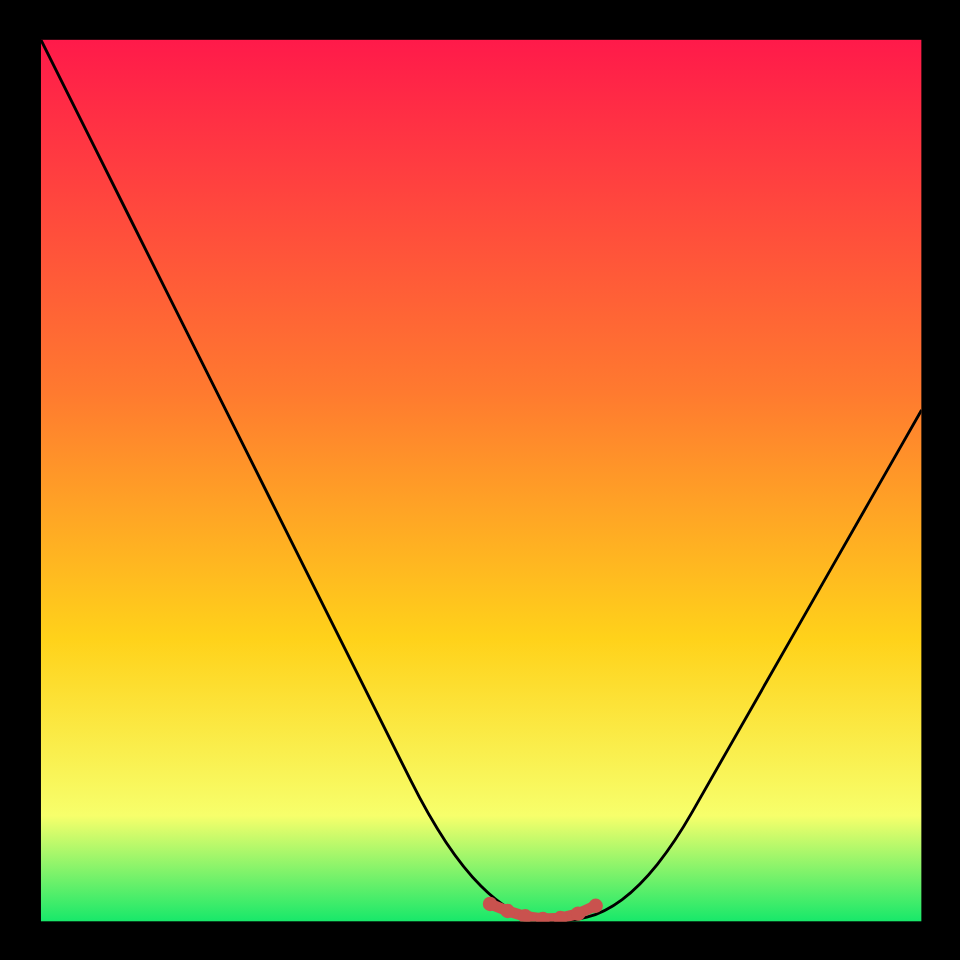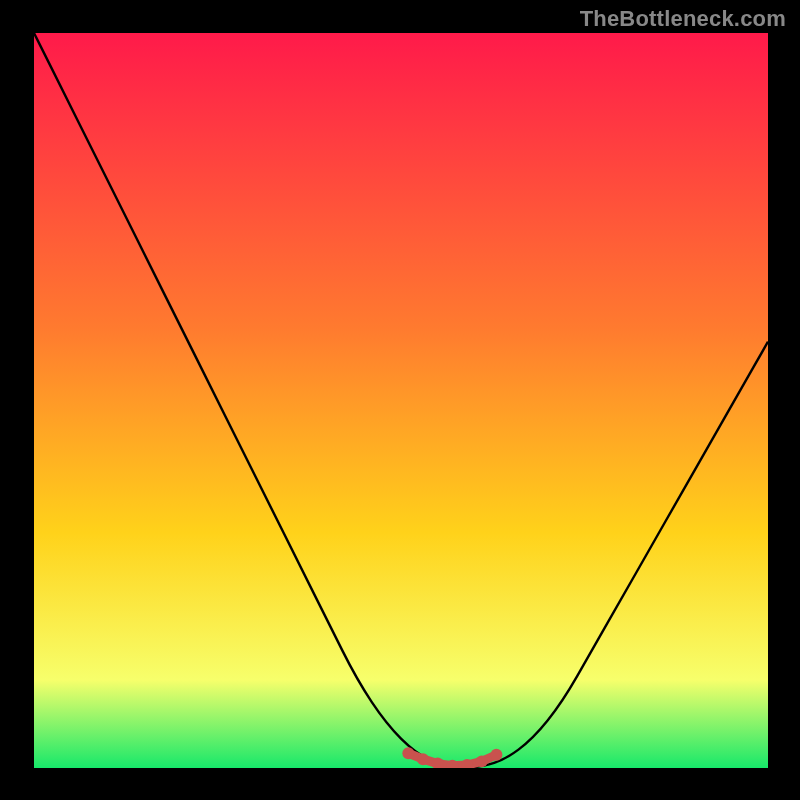--- a/index.html
+++ b/index.html
@@ -31,21 +31,20 @@
     letter-spacing: 0.2px;
     user-select: none;
   }
   svg { display: block; }
 </style>
 </head>
 <body>
 
 <div class="frame">
 
-  <div class="watermark">TheBottleneck.com</div>
 
   <div class="plot" id="plot" style="left: 34px; top: 33px; width: 734px; height: 735px;">
       <svg width="734" height="735" viewBox="0 0 734 735">
         <defs>
           <linearGradient id="bg-grad" x1="0" y1="0" x2="0" y2="1">
             <stop offset="0%" stop-color="#ff1a4a"></stop>
             <stop offset="40%" stop-color="#ff7a2f"></stop>
             <stop offset="68%" stop-color="#ffd21a"></stop>
             <stop offset="88%" stop-color="#f7ff6b"></stop>
             <stop offset="100%" stop-color="#17e86a"></stop>

